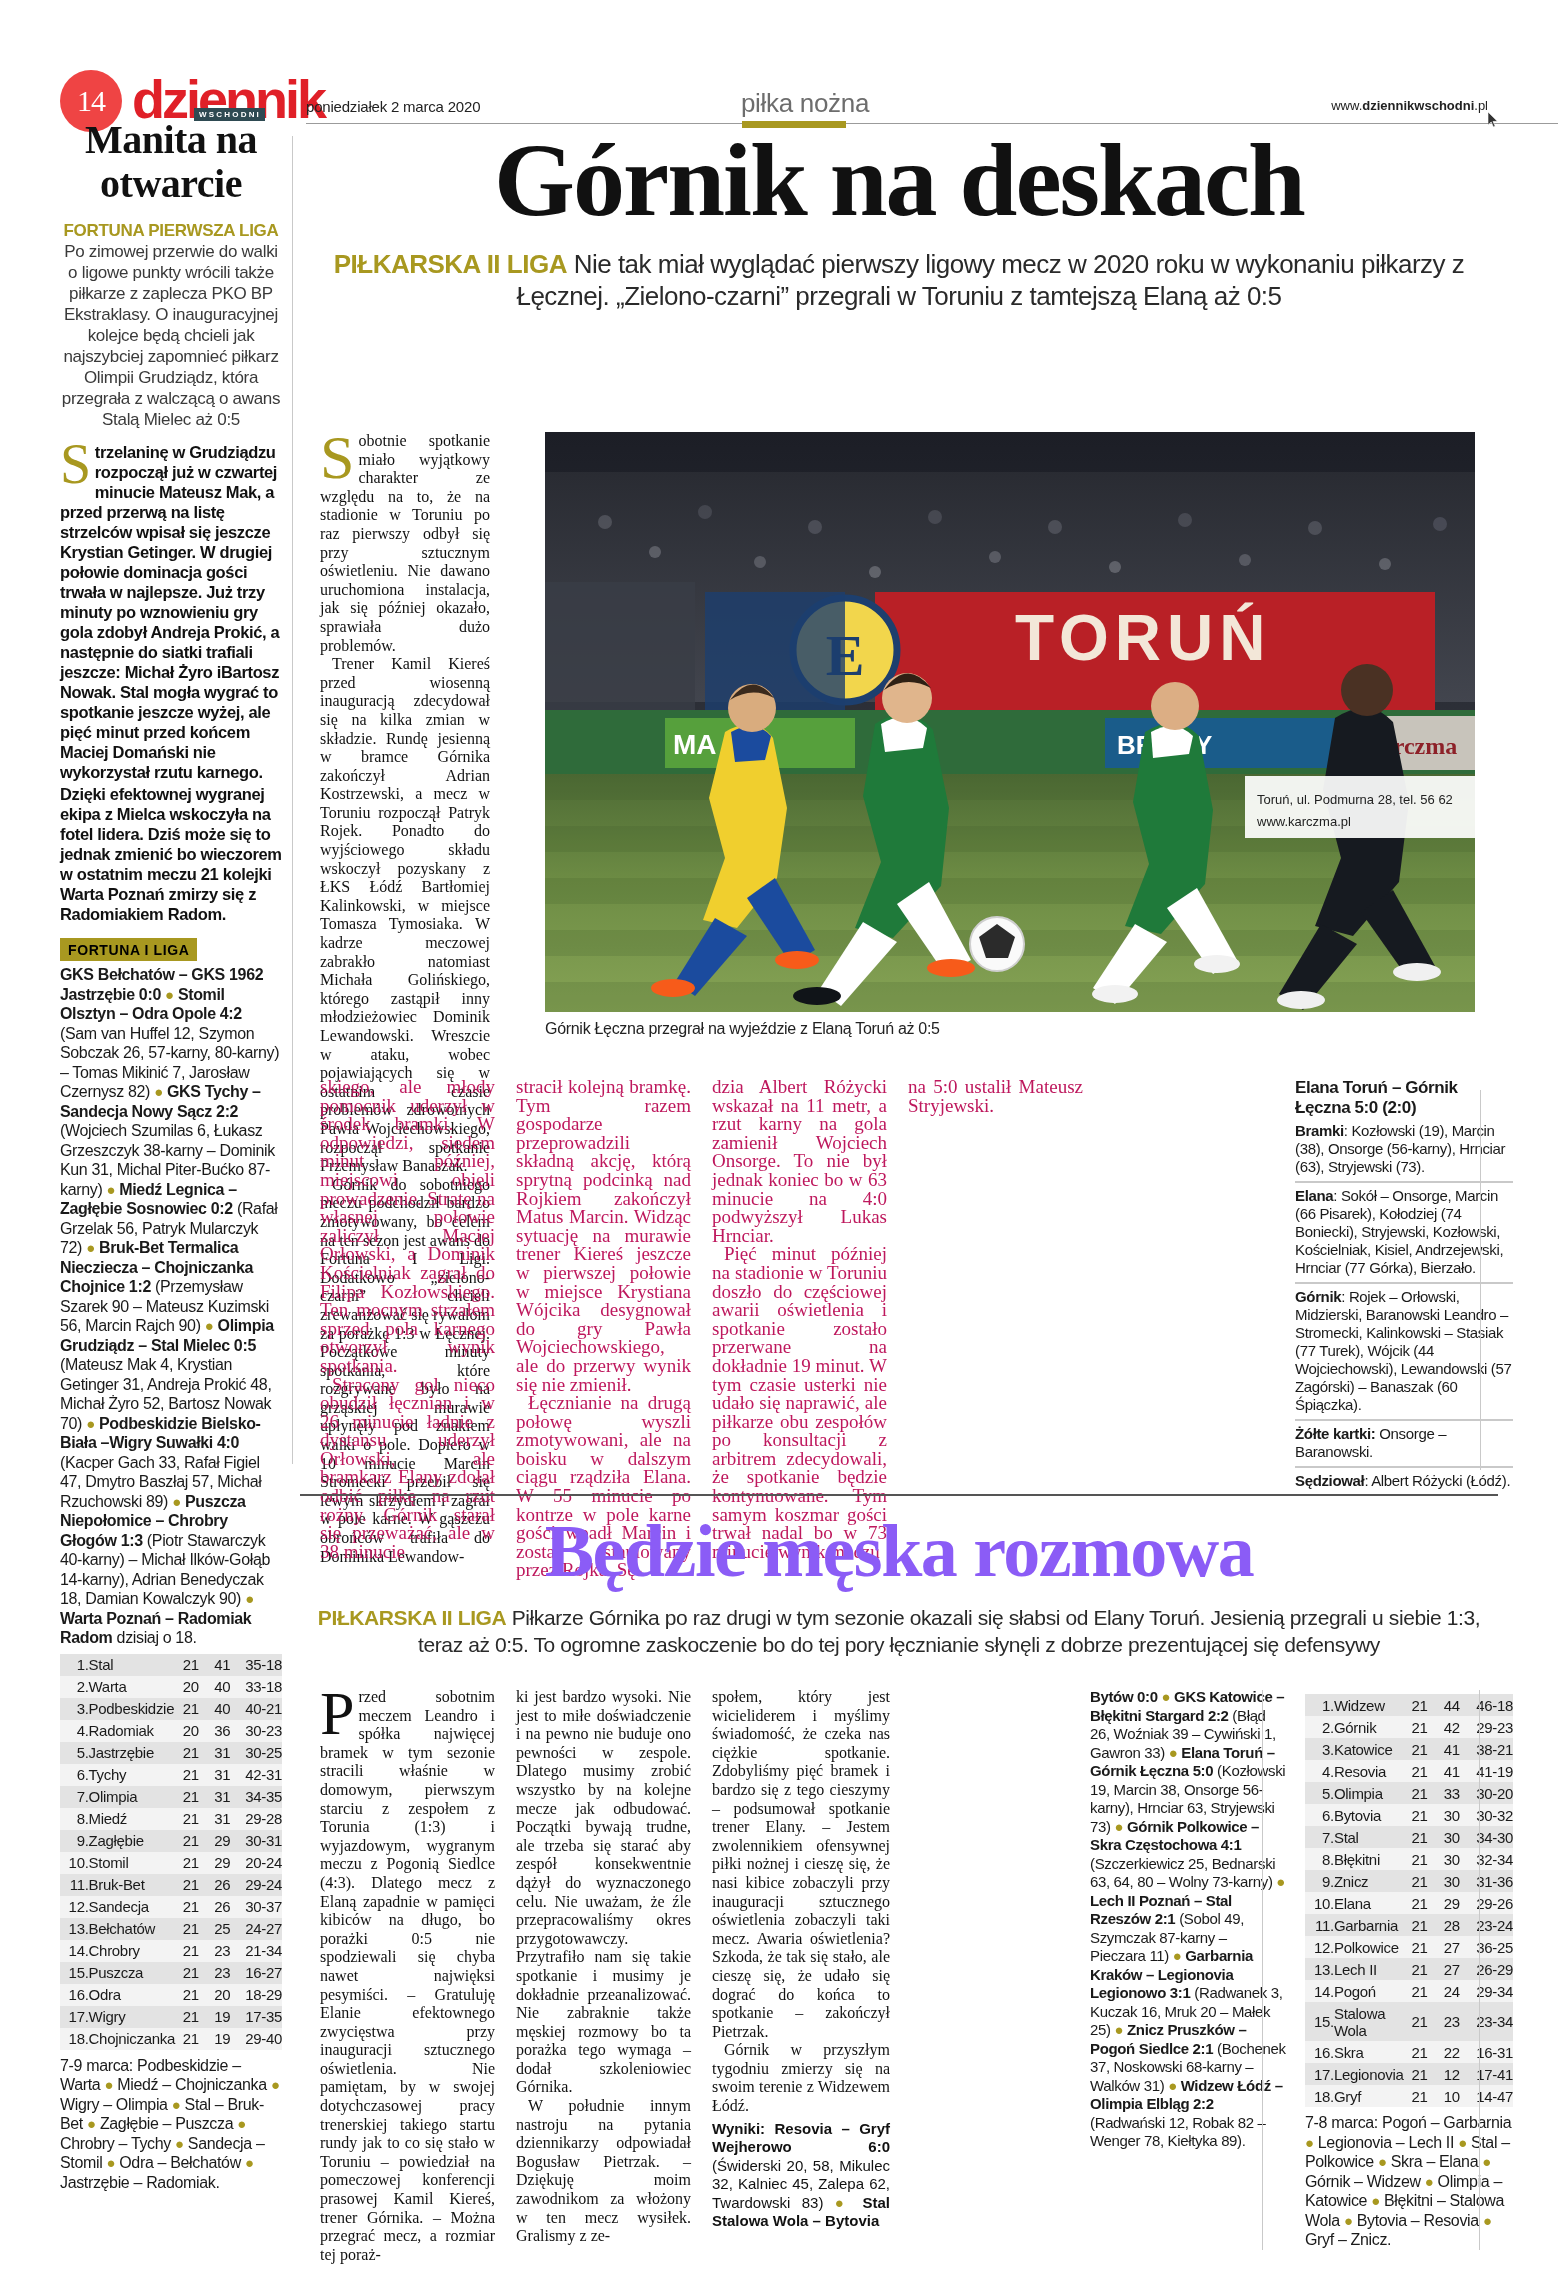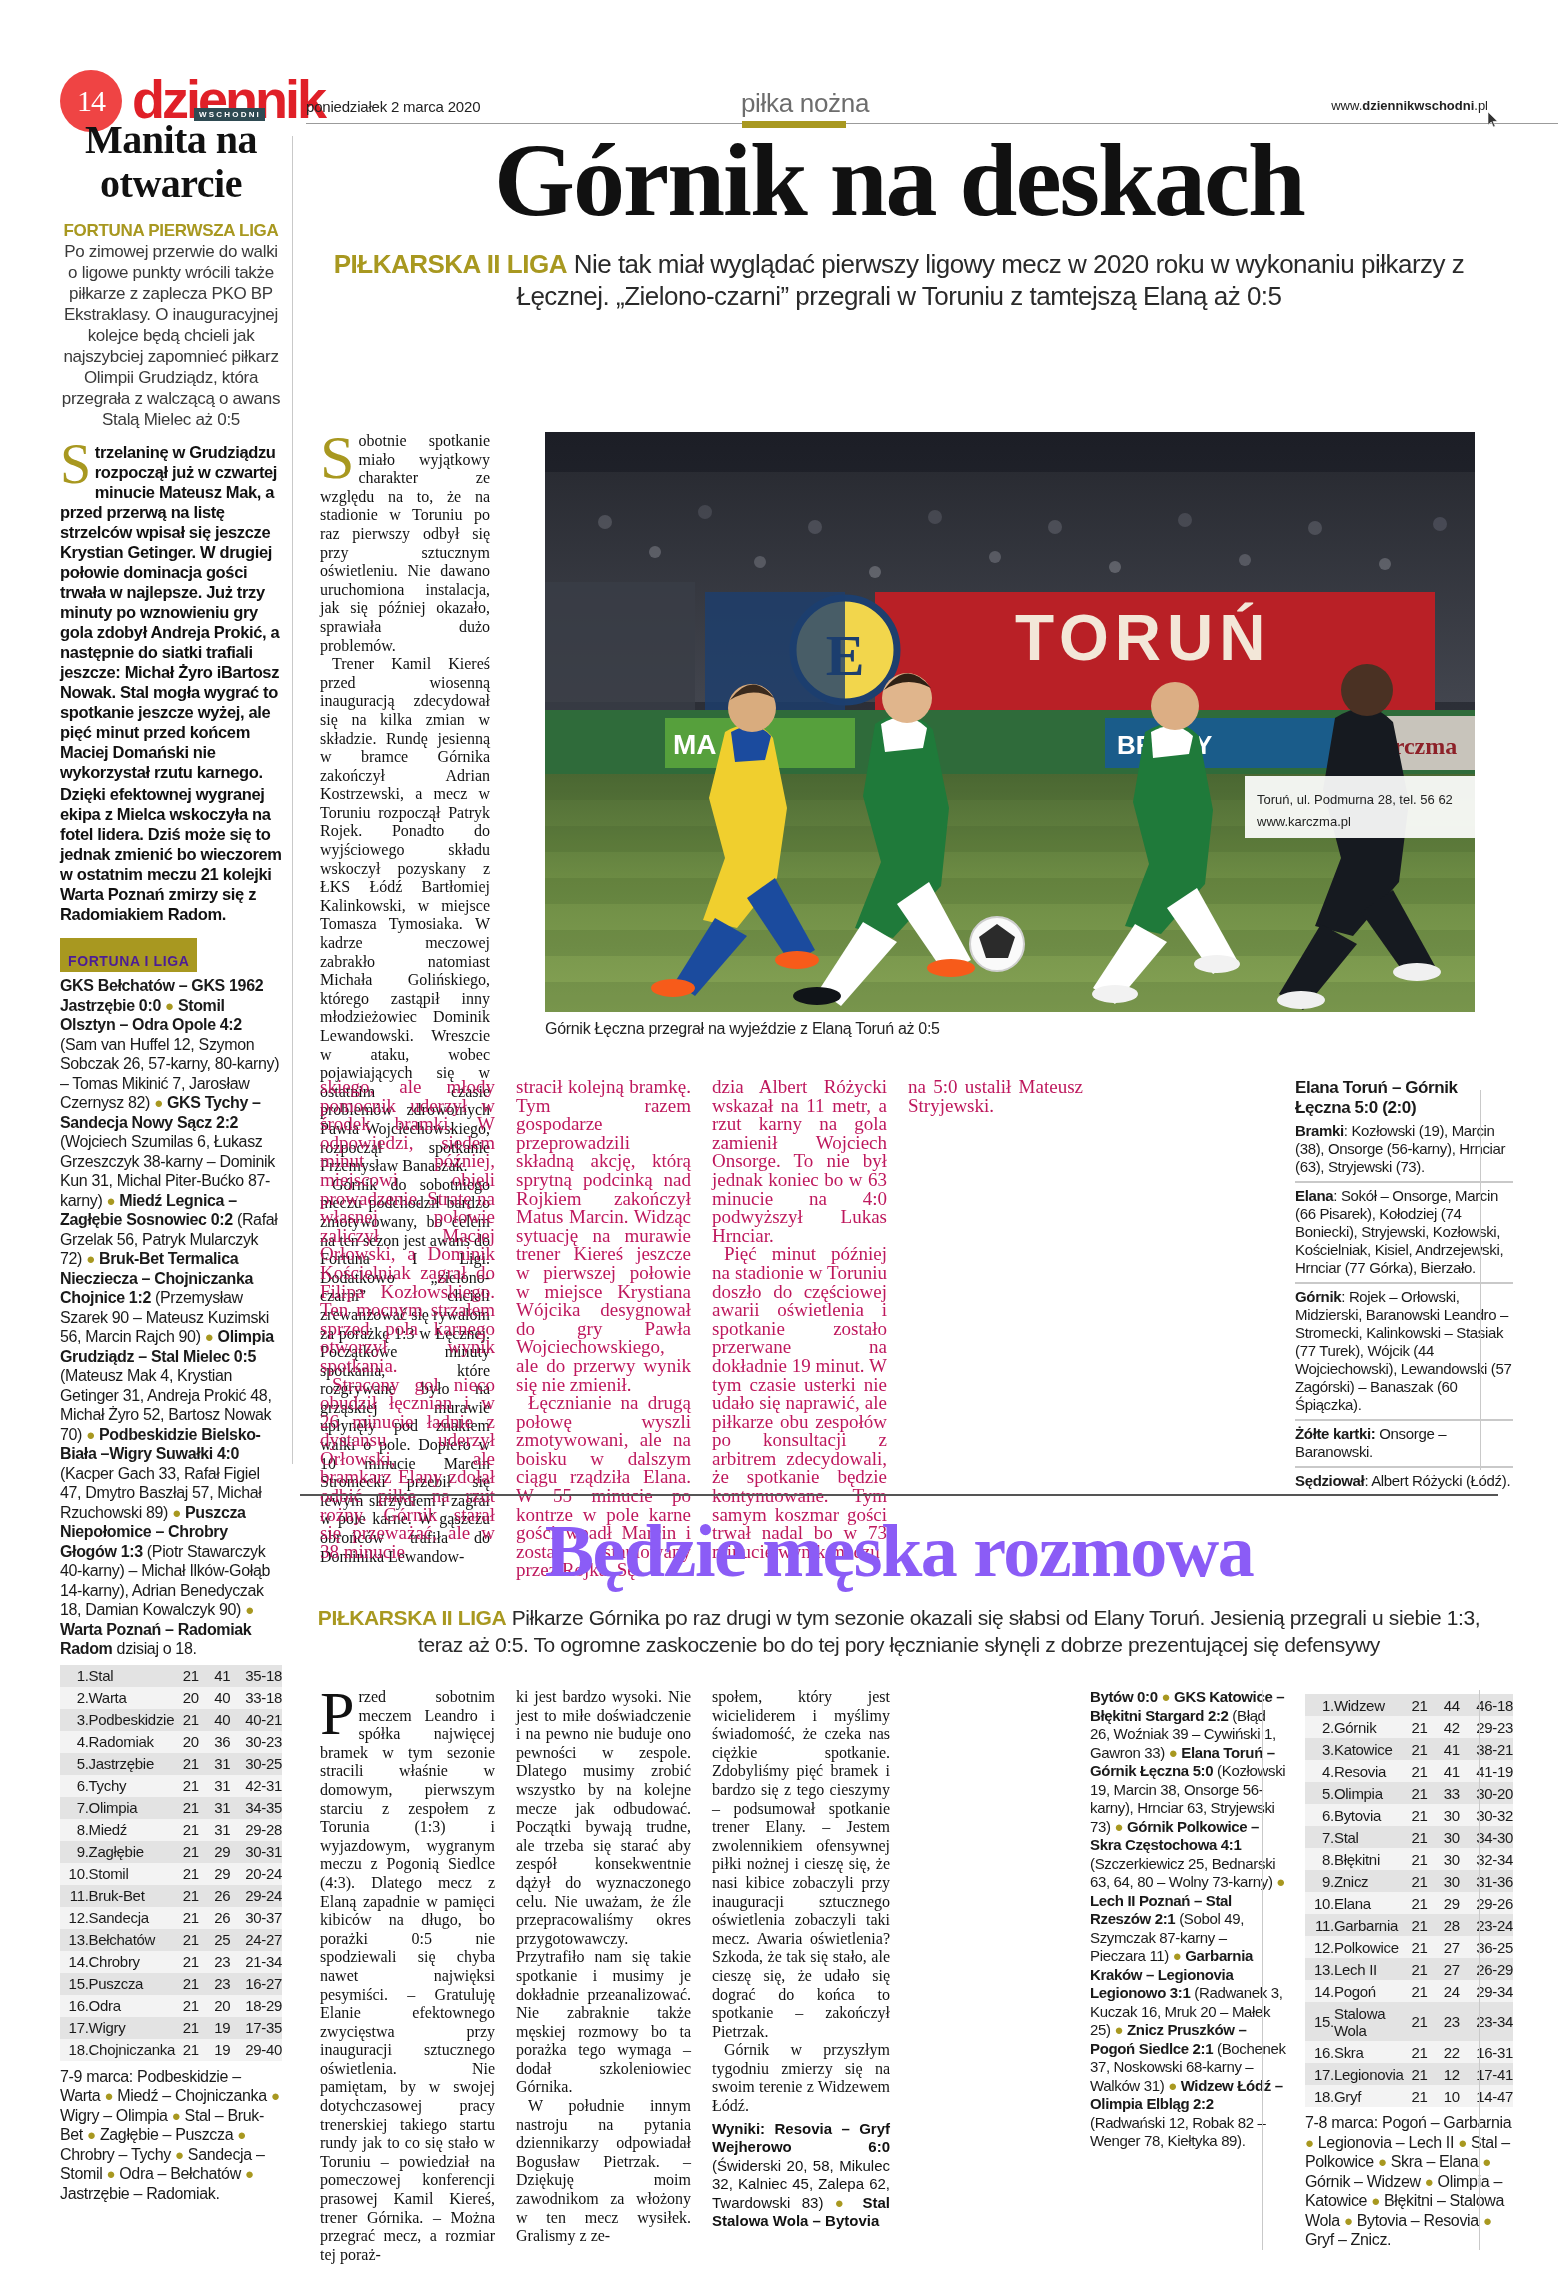--- a/index.html
+++ b/index.html
@@ -56,22 +56,22 @@
   .side-lead .kicker { color:#a89820; font-weight:bold; }
   .side-body {
     margin-top:12px; font-size:16.5px; line-height:20px; font-weight:bold; color:#111;
     text-align:left; letter-spacing:-0.35px;
   }
   .dropcap-s {
     float:left; font-family:"Liberation Serif", serif; color:#a89820;
     font-size:56px; line-height:44px; padding-right:4px; font-weight:normal;
   }
   .badge-label {
-    display:inline-block; background:#a89820; color:#4c1d95; font-weight:bold;
-    font-size:14px; letter-spacing:0.6px; padding:15px 8px 3px 8px; margin-top:14px;
+    display:inline-block; background:#a89820; color:#000000; font-weight:bold;
+    font-size:14px; letter-spacing:0.6px; padding:4px 8px 3px 8px; margin-top:14px;
   }
   .results-text { font-size:16px; line-height:19.5px; color:#1a1a1a; margin-top:4px; letter-spacing:-0.35px; }
   .results-text b { font-weight:bold; }
   .dot { color:#a89820; font-size:15px; line-height:1; }
 
   
   table.lg { border-collapse:collapse; width:100%; margin-top:6px; }
   table.lg td { font-size:15px; padding:2.5px 0; letter-spacing:-0.3px; }
   table.lg tr:nth-child(odd) { background:#e3e3e3; }
   table.lg tr:nth-child(even) { background:#f3f3f3; }

